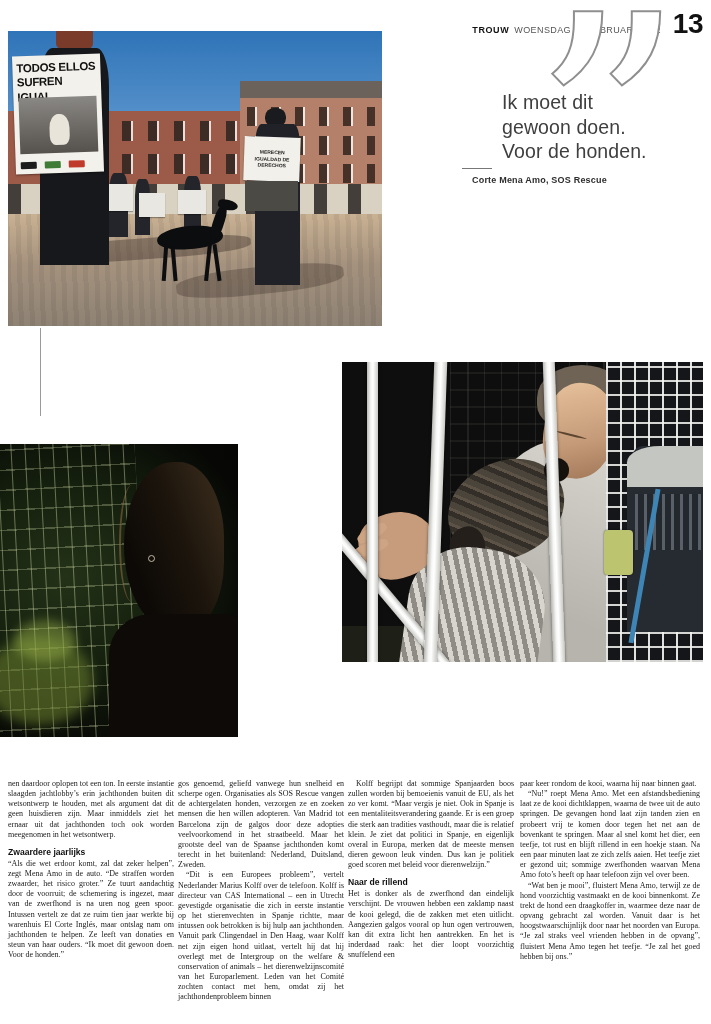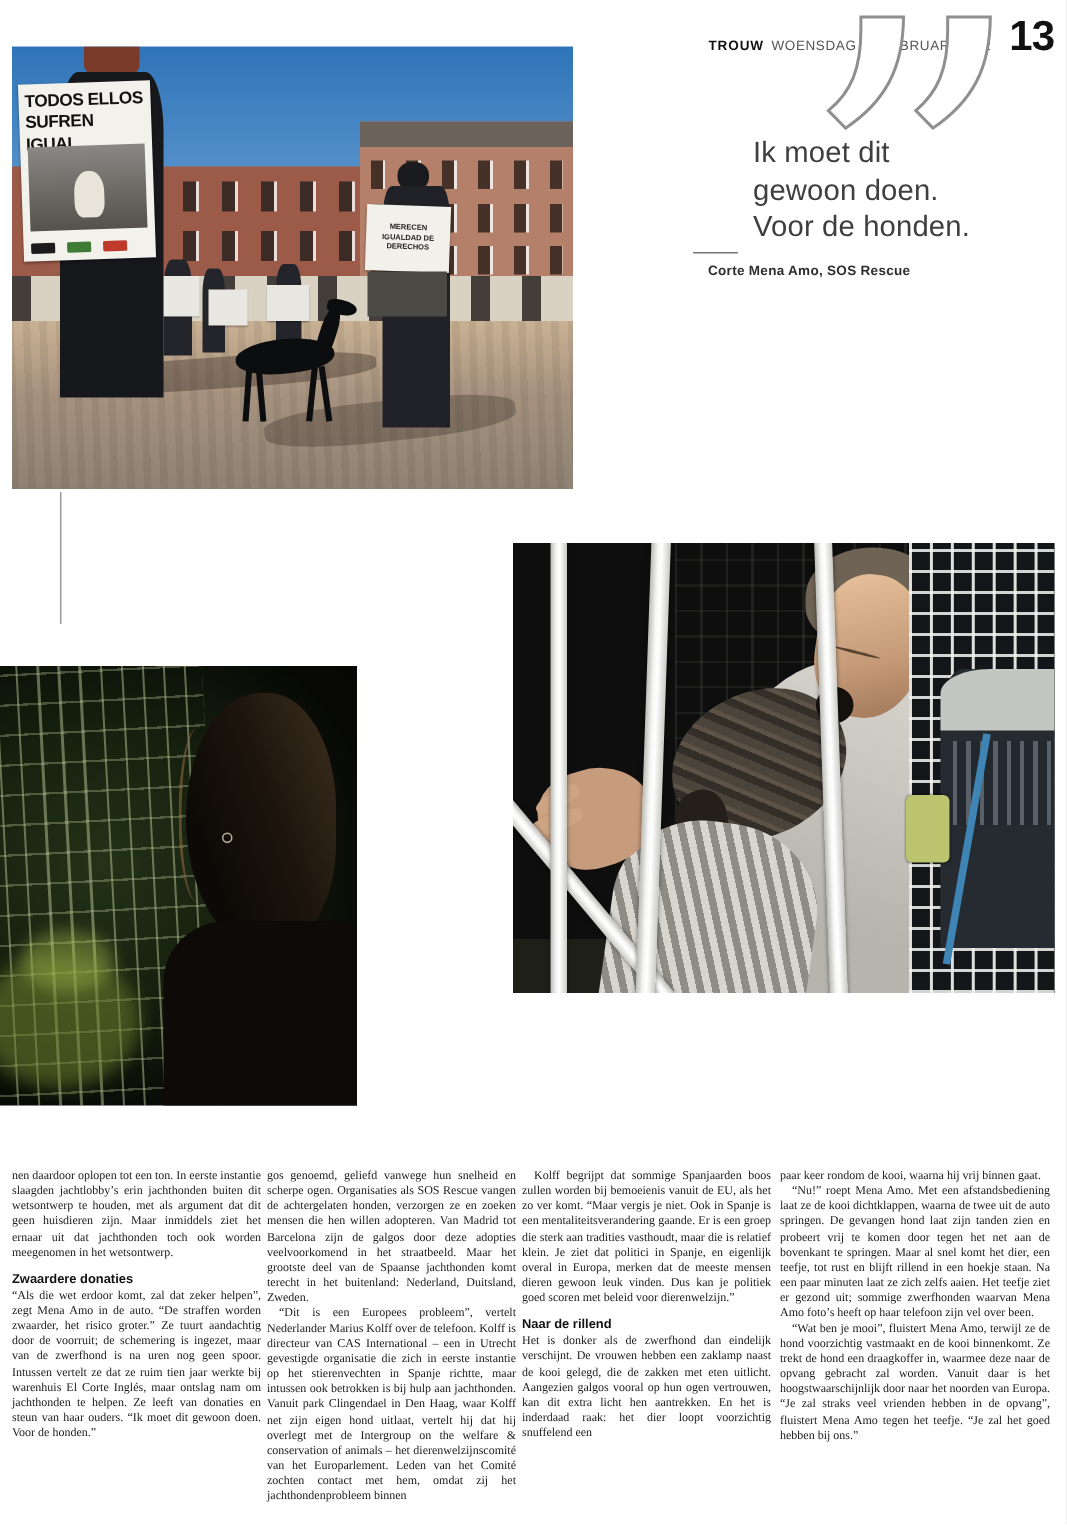--- a/index.html
+++ b/index.html
@@ -247,31 +247,31 @@
     <div class="mp-strap"></div>
 
     <div class="bar bar-d2"></div>
     <div class="bar bar-v1"></div>
     <div class="bar bar-v2"></div>
     <div class="bar bar-v3"></div>
   </div>
 
   <div class="col col-0">
       <p class="body-p">nen daardoor oplopen tot een ton. In eerste instantie slaagden jachtlobby’s erin jachthonden buiten dit wetsontwerp te houden, met als argument dat dit geen huisdieren zijn. Maar inmiddels ziet het ernaar uit dat jachthonden toch ook worden meegenomen in het wetsontwerp.</p>
-      <h3 class="body-h">Zwaardere donaties</h3>
+      <h3 class="body-h">Zwaardere jaarlijks</h3>
       <p class="body-p">“Als die wet erdoor komt, zal dat zeker helpen”, zegt Mena Amo in de auto. “De straffen worden zwaarder, het risico groter.” Ze tuurt aandachtig door de voorruit; de schemering is ingezet, maar van de zwerfhond is na uren nog geen spoor. Intussen vertelt ze dat ze ruim tien jaar werkte bij warenhuis El Corte Inglés, maar ontslag nam om jachthonden te helpen. Ze leeft van donaties en steun van haar ouders. “Ik moet dit gewoon doen. Voor de honden.”</p>
     </div>
   <div class="col col-1">
       <p class="body-p">gos genoemd, geliefd vanwege hun snelheid en scherpe ogen. Organisaties als SOS Rescue vangen de achtergelaten honden, verzorgen ze en zoeken mensen die hen willen adopteren. Van Madrid tot Barcelona zijn de galgos door deze adopties veelvoorkomend in het straatbeeld. Maar het grootste deel van de Spaanse jachthonden komt terecht in het buitenland: Nederland, Duitsland, Zweden.</p>
       <p class="body-p indent">“Dit is een Europees probleem”, vertelt Nederlander Marius Kolff over de telefoon. Kolff is directeur van CAS International – een in Utrecht gevestigde organisatie die zich in eerste instantie op het stierenvechten in Spanje richtte, maar intussen ook betrokken is bij hulp aan jachthonden. Vanuit park Clingendael in Den Haag, waar Kolff net zijn eigen hond uitlaat, vertelt hij dat hij overlegt met de Intergroup on the welfare &amp; conservation of animals – het dierenwelzijnscomité van het Europarlement. Leden van het Comité zochten contact met hem, omdat zij het jachthondenprobleem binnen</p>
     </div>
   <div class="col col-2">
       <p class="body-p indent">Kolff begrijpt dat sommige Spanjaarden boos zullen worden bij bemoeienis vanuit de EU, als het zo ver komt. “Maar vergis je niet. Ook in Spanje is een mentaliteitsverandering gaande. Er is een groep die sterk aan tradities vasthoudt, maar die is relatief klein. Je ziet dat politici in Spanje, en eigenlijk overal in Europa, merken dat de meeste mensen dieren gewoon leuk vinden. Dus kan je politiek goed scoren met beleid voor dierenwelzijn.”</p>
       <h3 class="body-h">Naar de rillend</h3>
       <p class="body-p">Het is donker als de zwerfhond dan eindelijk verschijnt. De vrouwen hebben een zaklamp naast de kooi gelegd, die de zakken met eten uitlicht. Aangezien galgos vooral op hun ogen vertrouwen, kan dit extra licht hen aantrekken. En het is inderdaad raak: het dier loopt voorzichtig snuffelend een</p>
     </div>
   <div class="col col-3">
-      <p class="body-p">paar keer rondom de kooi, waarna hij vrij binnen gaat.</p>
+      <p class="body-p">paar keer rondom de kooi, waarna hij naar binnen gaat.</p>
       <p class="body-p indent">“Nu!” roept Mena Amo. Met een afstandsbediening laat ze de kooi dichtklappen, waarna de twee uit de auto springen. De gevangen hond laat zijn tanden zien en probeert vrij te komen door tegen het net aan de bovenkant te springen. Maar al snel komt het dier, een teefje, tot rust en blijft rillend in een hoekje staan. Na een paar minuten laat ze zich zelfs aaien. Het teefje ziet er gezond uit; sommige zwerfhonden waarvan Mena Amo foto’s heeft op haar telefoon zijn vel over been.</p>
       <p class="body-p indent">“Wat ben je mooi”, fluistert Mena Amo, terwijl ze de hond voorzichtig vastmaakt en de kooi binnenkomt. Ze trekt de hond een draagkoffer in, waarmee deze naar de opvang gebracht zal worden. Vanuit daar is het hoogstwaarschijnlijk door naar het noorden van Europa. “Je zal straks veel vrienden hebben in de opvang”, fluistert Mena Amo tegen het teefje. “Je zal het goed hebben bij ons.”</p>
     </div>
 
 </div>
 
 </body></html>

